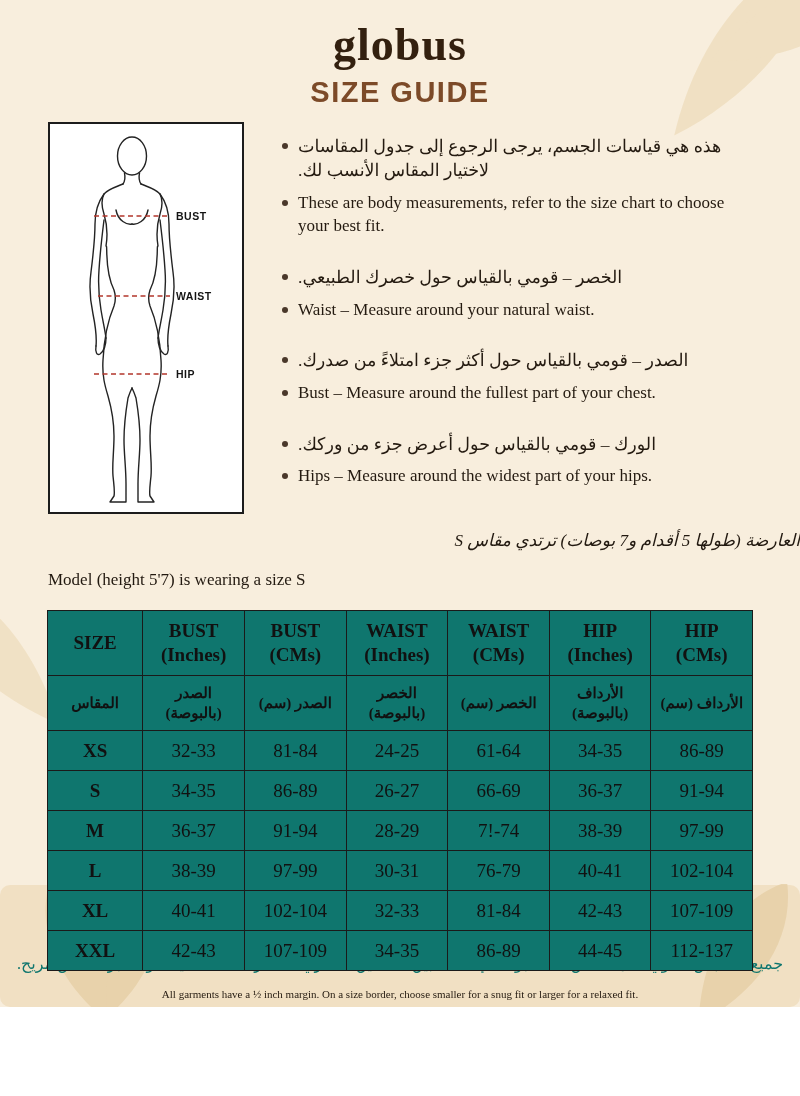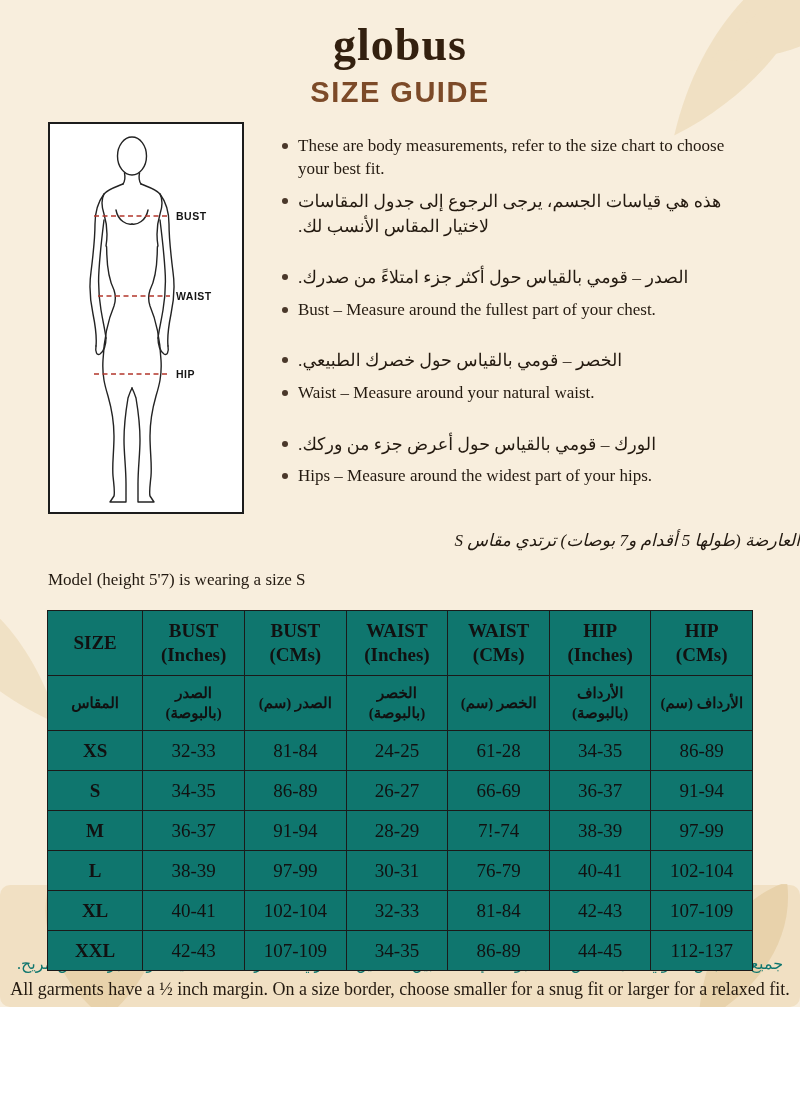--- a/index.html
+++ b/index.html
@@ -41,21 +41,21 @@
   .size-chart tbody td{ font-size:19px; height:39px;}
   .size-chart tbody td.size{ font-weight:700;}
 
   
   .note-band{ position:absolute; left:0; right:0; bottom:0; height:122px; background:#f1e0c3;
               text-align:center; padding-top:11px; box-sizing:border-box; z-index:1;border-radius:10px;}
   .note-band .inner{ position:relative; z-index:2;}
   .note-h-ar{ font-size:20px; font-weight:700; color:#8f5b26; direction:rtl;}
   .note-h-en{ font-size:25px; font-weight:700; color:#8f5b26; margin-top:1px;}
   .note-body-ar{ direction:rtl; font-size:16px; margin-top:5px; color:#0f766e;}
-  .note-body-en{ font-size:18px; margin-top:6px; color:#241a10;}
+  .note-body-en{ font-size:11px; margin-top:15px; color:#241a10;}
 
   .fig-label{ font-family:"Liberation Sans","DejaVu Sans",sans-serif; font-size:10.5px; font-weight:700;
               letter-spacing:.5px; fill:#141414;}
 </style>
 </head>
 <body>
 
 <div class="page">
 
   <svg class="leaf" style="top:-25px; right:-35px; opacity:.75;" width="240" height="260" viewBox="0 0 240 260">
@@ -105,47 +105,47 @@
           <line x1="44" y1="250" x2="120" y2="250"></line>
         </g>
         <text class="fig-label" x="126" y="96">BUST</text>
         <text class="fig-label" x="126" y="176">WAIST</text>
         <text class="fig-label" x="126" y="254">HIP</text>
       </svg>
     </div>
 
     <div class="bullets">
       <div class="group">
+        <div class="bline ar">
+          <span class="dot"></span>
+          <span class="txt" dir="rtl">هذه هي قياسات الجسم، يرجى الرجوع إلى جدول المقاسات لاختيار المقاس الأنسب لك.</span>
+        </div>
         <div class="bline en">
           <span class="dot"></span>
           <span class="txt">These are body measurements, refer to the size chart to choose your best fit.</span>
         </div>
-        <div class="bline ar">
-          <span class="dot"></span>
-          <span class="txt" dir="rtl">هذه هي قياسات الجسم، يرجى الرجوع إلى جدول المقاسات لاختيار المقاس الأنسب لك.</span>
+      </div>
+      <div class="group">
+        <div class="bline ar">
+          <span class="dot"></span>
+          <span class="txt" dir="rtl">الخصر – قومي بالقياس حول خصرك الطبيعي.</span>
+        </div>
+        <div class="bline en">
+          <span class="dot"></span>
+          <span class="txt">Waist – Measure around your natural waist.</span>
         </div>
       </div>
       <div class="group">
         <div class="bline ar">
           <span class="dot"></span>
           <span class="txt" dir="rtl">الصدر – قومي بالقياس حول أكثر جزء امتلاءً من صدرك.</span>
         </div>
         <div class="bline en">
           <span class="dot"></span>
           <span class="txt">Bust – Measure around the fullest part of your chest.</span>
-        </div>
-      </div>
-      <div class="group">
-        <div class="bline ar">
-          <span class="dot"></span>
-          <span class="txt" dir="rtl">الخصر – قومي بالقياس حول خصرك الطبيعي.</span>
-        </div>
-        <div class="bline en">
-          <span class="dot"></span>
-          <span class="txt">Waist – Measure around your natural waist.</span>
         </div>
       </div>
       <div class="group">
         <div class="bline ar">
           <span class="dot"></span>
           <span class="txt" dir="rtl">الورك – قومي بالقياس حول أعرض جزء من وركك.</span>
         </div>
         <div class="bline en">
           <span class="dot"></span>
           <span class="txt">Hips – Measure around the widest part of your hips.</span>
@@ -209,21 +209,21 @@
         <th>الأرداف (بالبوصة)</th>
         <th>الأرداف (سم)</th>
       </tr>
     </thead>
     <tbody>
       <tr>
         <td class="size">XS</td>
         <td>32-33</td>
         <td>81-84</td>
         <td>24-25</td>
-        <td>61-28</td>
+        <td>61-64</td>
         <td>34-35</td>
         <td>86-89</td>
       </tr>
       <tr>
         <td class="size">S</td>
         <td>34-35</td>
         <td>86-89</td>
         <td>26-27</td>
         <td>66-69</td>
         <td>36-37</td>

